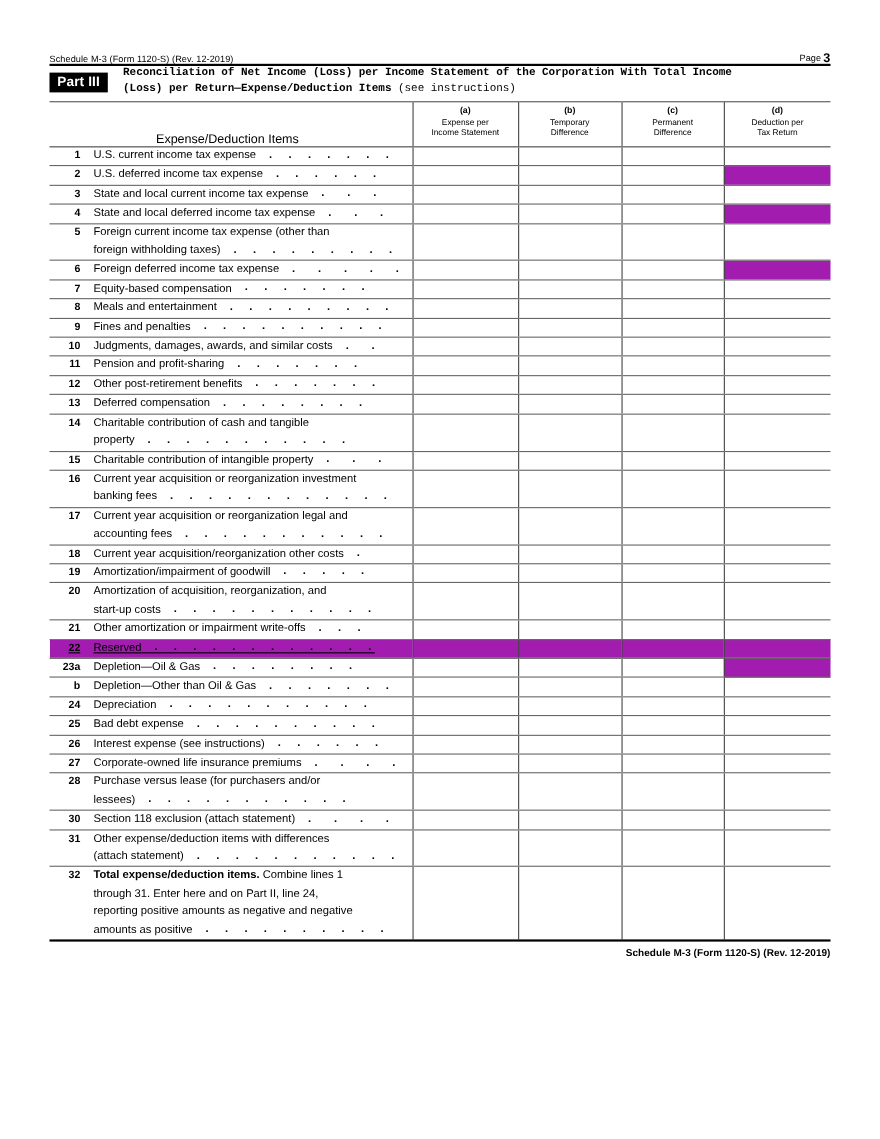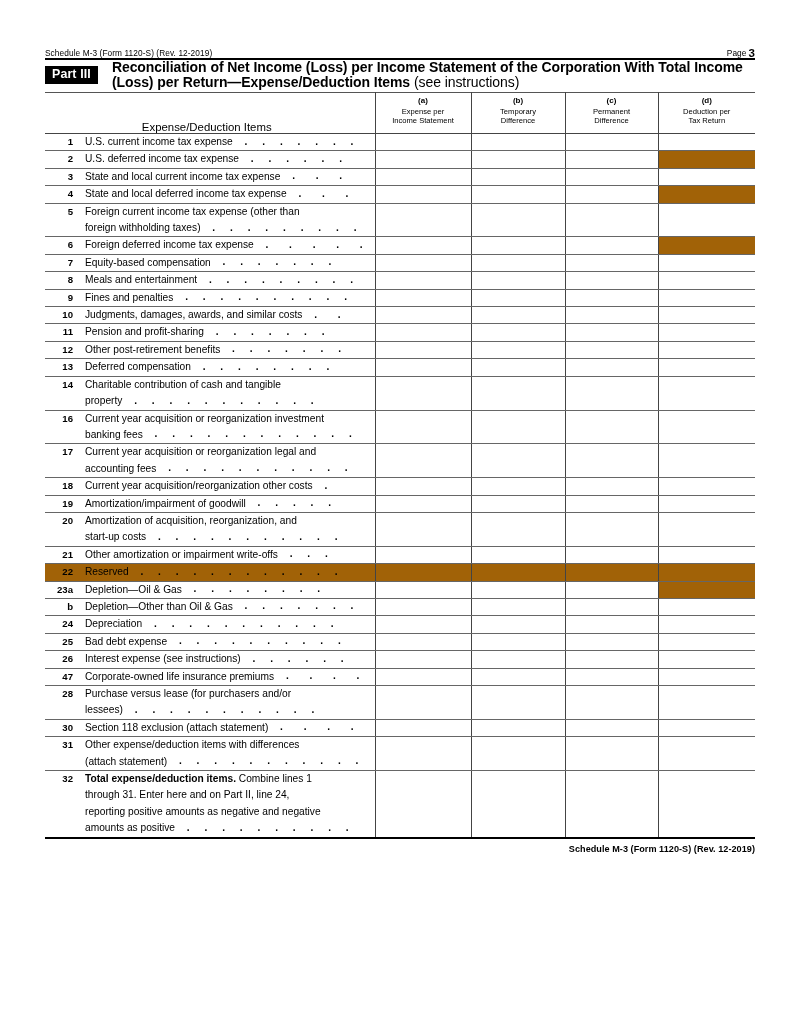--- a/index.html
+++ b/index.html
@@ -72,24 +72,25 @@
     color: #fff;
     font-weight: bold;
     font-size: 12.4px;
     line-height: 15px;
     padding: 1px 7px 2px 7px;
     margin-right: 14px;
     letter-spacing: 0.01em;
     white-space: nowrap;
   }
   .part-title {
-    font-size: 14px;
+    font-size: 10px;
     font-weight: bold;
     line-height: 14.5px;
     letter-spacing: -0.005em;
+    font-family: Liberation Mono, monospace;
   }
   .part-title .reg { font-weight: normal; }
 
   
   .tbl {
     width: 710px;
     border-collapse: collapse;
     table-layout: fixed;
     border-top: 1.7px solid #555;
   }
@@ -130,21 +131,21 @@
   .tbl tbody td {
     border-bottom: 1px solid #666;
     vertical-align: top;
   }
   .tbl tbody td.col {
     border-left: 1.2px solid #444;
   }
   .tbl tbody tr:last-child td {
     border-bottom: none;
   }
-  .shaded { background: #a16207; }
+  .shaded { background: #a21caf; text-decoration: underline; }
 
   
   .itemcell {
     position: relative;
     padding: 0;
   }
   .line {
     display: flex;
     align-items: baseline;
     font-size: 10.2px;
@@ -426,20 +427,32 @@
               <div class="cont">property<span class="leader">&nbsp;&nbsp;.&nbsp;&nbsp;.&nbsp;&nbsp;.&nbsp;&nbsp;.&nbsp;&nbsp;.&nbsp;&nbsp;.&nbsp;&nbsp;.&nbsp;&nbsp;.&nbsp;&nbsp;.&nbsp;&nbsp;.&nbsp;&nbsp;.</span></div>
             </td>
             <td class="col"></td>
             <td class="col"></td>
             <td class="col"></td>
             <td class="col"></td>
           </tr>
           <tr>
             <td class="itemcell">
               <div class="line">
+                <span class="num">15</span>
+                <span class="txt">Charitable contribution of intangible property<span class="leader">&nbsp;&nbsp;.&nbsp;&nbsp;&nbsp;.&nbsp;&nbsp;&nbsp;.</span></span>
+              </div>
+            </td>
+            <td class="col"></td>
+            <td class="col"></td>
+            <td class="col"></td>
+            <td class="col"></td>
+          </tr>
+          <tr>
+            <td class="itemcell">
+              <div class="line">
                 <span class="num">16</span>
                 <span class="txt just">Current year acquisition or reorganization investment</span>
               </div>
               <div class="cont">banking fees<span class="leader">&nbsp;&nbsp;.&nbsp;&nbsp;.&nbsp;&nbsp;.&nbsp;&nbsp;.&nbsp;&nbsp;.&nbsp;&nbsp;.&nbsp;&nbsp;.&nbsp;&nbsp;.&nbsp;&nbsp;.&nbsp;&nbsp;.&nbsp;&nbsp;.&nbsp;&nbsp;.</span></div>
             </td>
             <td class="col"></td>
             <td class="col"></td>
             <td class="col"></td>
             <td class="col"></td>
           </tr>
@@ -573,21 +586,21 @@
               </div>
             </td>
             <td class="col"></td>
             <td class="col"></td>
             <td class="col"></td>
             <td class="col"></td>
           </tr>
           <tr>
             <td class="itemcell">
               <div class="line">
-                <span class="num">47</span>
+                <span class="num">27</span>
                 <span class="txt">Corporate-owned life insurance premiums<span class="leader">&nbsp;&nbsp;.&nbsp;&nbsp;&nbsp;.&nbsp;&nbsp;&nbsp;.&nbsp;&nbsp;&nbsp;.</span></span>
               </div>
             </td>
             <td class="col"></td>
             <td class="col"></td>
             <td class="col"></td>
             <td class="col"></td>
           </tr>
           <tr>
             <td class="itemcell">

